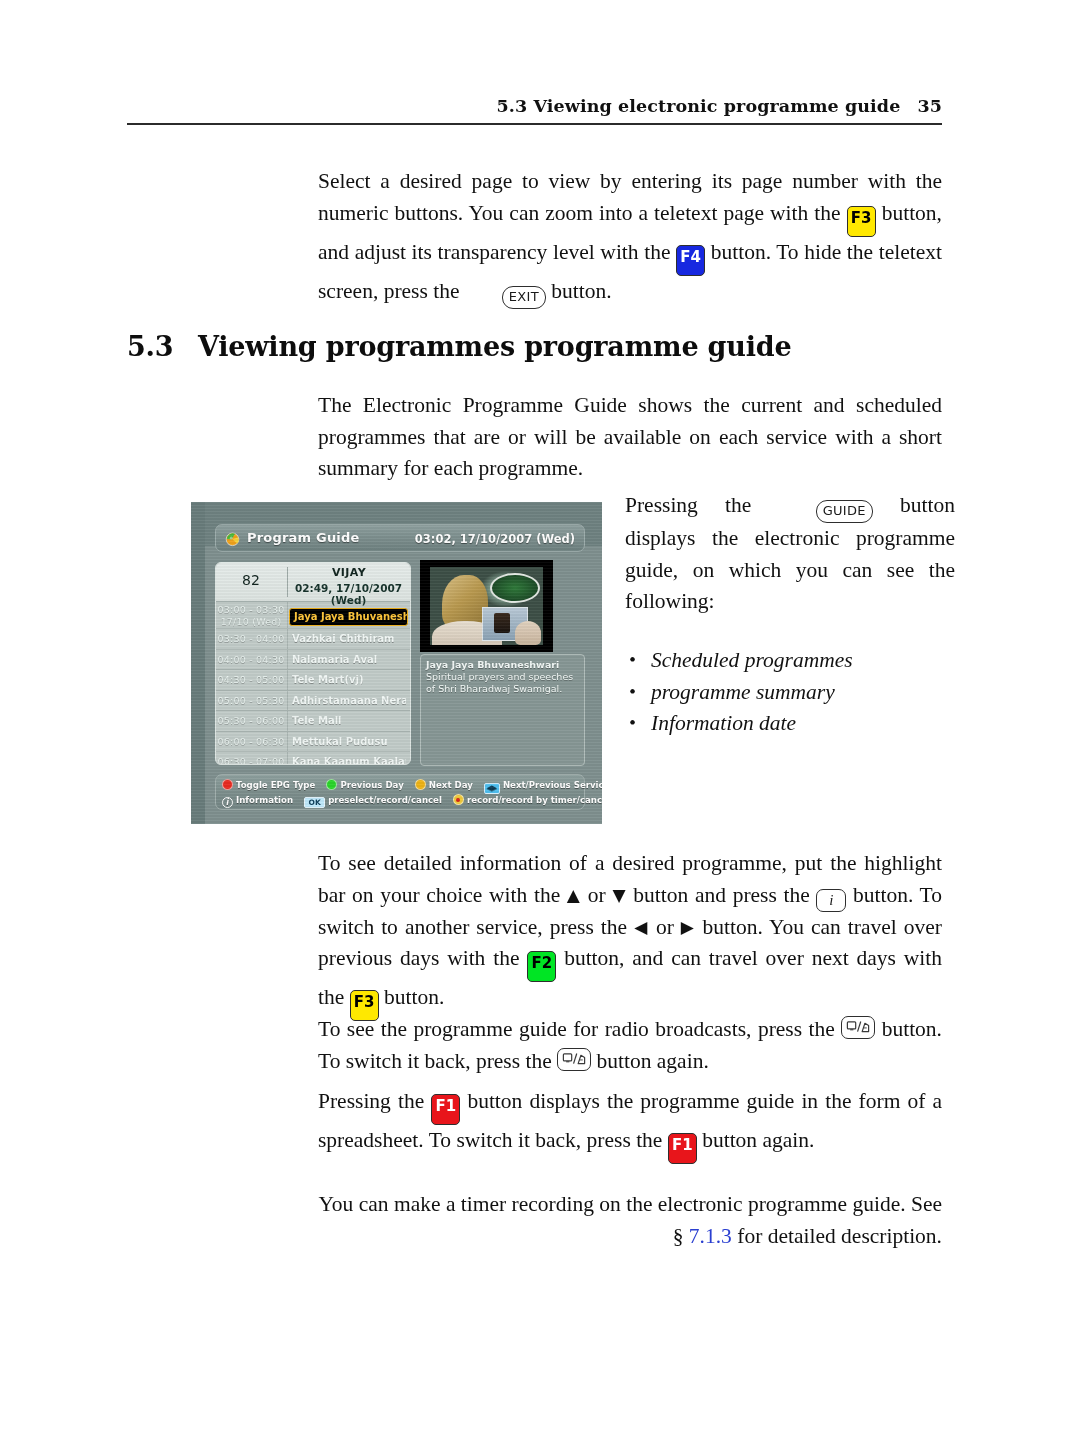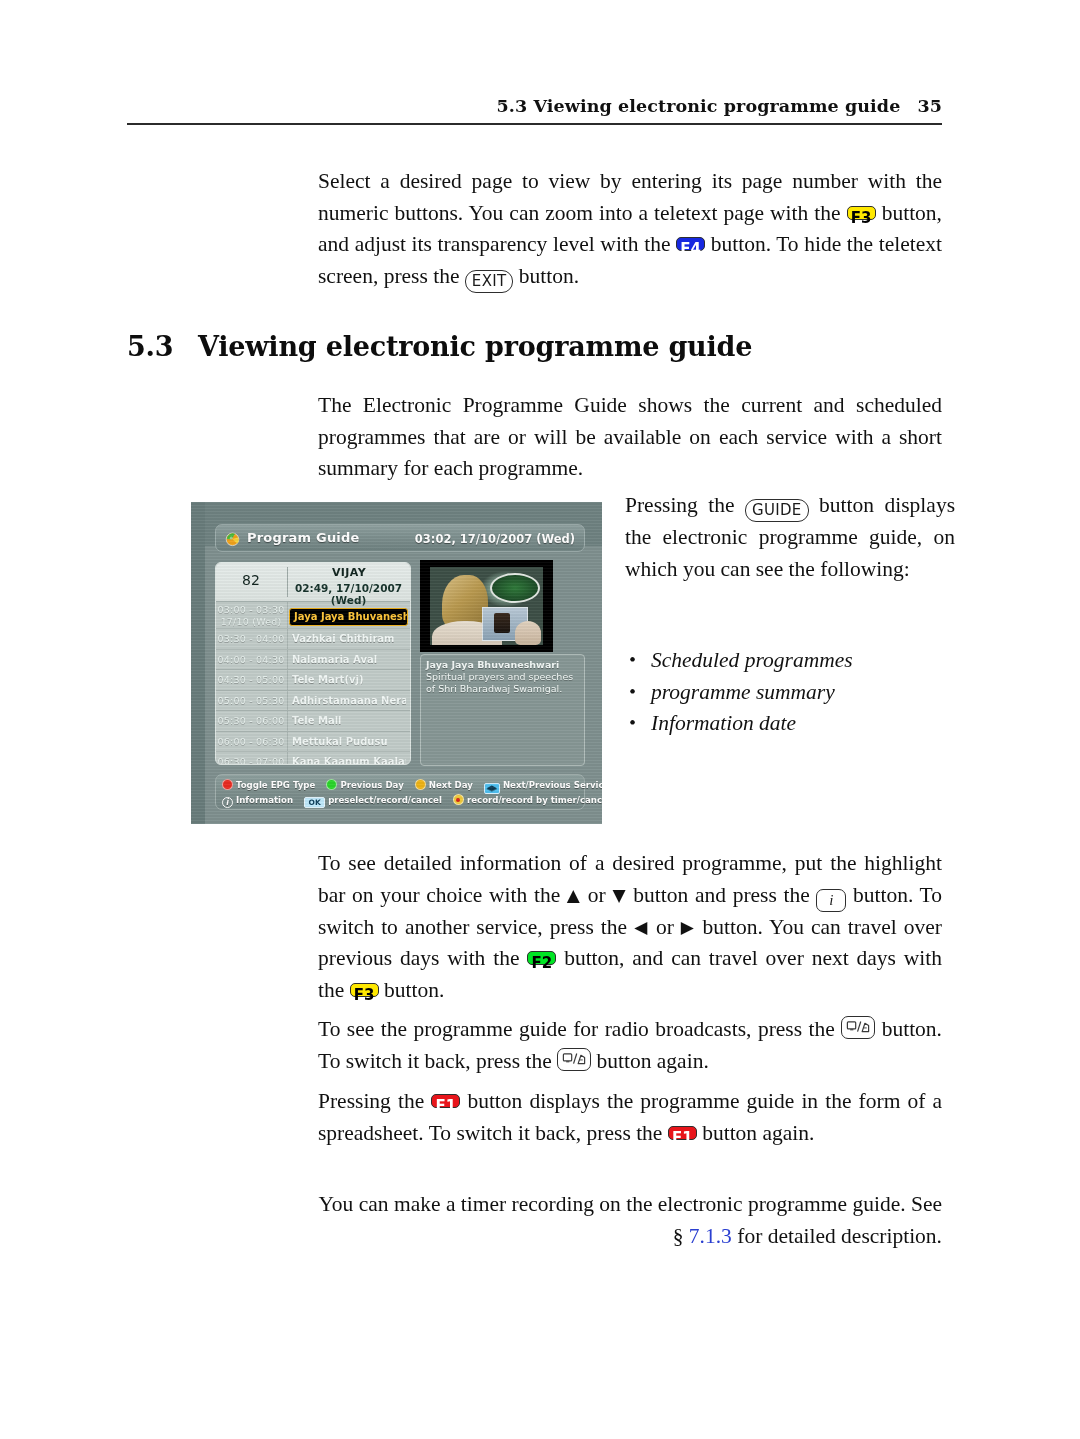--- a/index.html
+++ b/index.html
@@ -78,39 +78,40 @@
     border: 1.6px solid #2e2e2e;
     border-radius: 5px;
     font-family: "DejaVu Sans", "Liberation Sans", sans-serif;
     font-weight: bold;
     line-height: 1;
     text-align: center;
     box-sizing: border-box;
   }
   .key.fkey {
     width: 29px;
-    height: 14px;
+    height: 31px;
     font-size: 15px;
     padding-top: 4px;
     border-radius: 5px;
   }
   .key.f3 { background: #ffe800; color: #000; }
   .key.f4 { background: #1728e0; color: #fff; }
   .key.f2 { background: #00e524; color: #000; }
   .key.f1 { background: #e8151b; color: #fff; }
 
   .key.wide {
     height: 23px;
     padding: 3px 6px 0 6px;
-    font-size: 15px;
+    font-size: 13px;
     border-radius: 11px;
     background: #fff;
     color: #1a1a1a;
     font-weight: normal;
     letter-spacing: 0.3px;
+    margin-left: 37px;
   }
   .key.infokey {
     width: 30px;
     height: 23px;
     padding-top: 3px;
     border-radius: 7px;
     background: #fff;
     color: #1a1a1a;
     font-family: "Liberation Serif", serif;
     font-style: italic;
@@ -527,21 +528,21 @@
 <div class="page-header">
   <span class="hdr-title">5.3 Viewing electronic programme guide</span><span class="hdr-page">35</span>
 </div>
 <div class="header-rule"></div>
 
 <div class="body-col" style="top:166px;">
   <p class="para"><span>Select a desired page to view by entering its page number with the numeric buttons. You can zoom into a teletext page with the </span><span class="key fkey f3">F3</span><span> button, and adjust its transparency level with the </span><span class="key fkey f4">F4</span><span> button. To hide the teletext screen, press the </span><span class="key wide">EXIT</span><span> button.</span></p>
 </div>
 
 <div class="section-head">
-  <span class="sec-num">5.3</span><span>Viewing electronic programme guide</span>
+  <span class="sec-num">5.3</span><span>Viewing programmes programme guide</span>
 </div>
 
 <div class="body-col" style="top:390px;">
   <p class="para">The Electronic Programme Guide shows the current and scheduled programmes that are or will be available on each service with a short summary for each programme.</p>
 </div>
 
 <div class="epg-shot">
   <div class="bg-strip"></div>
   <div class="bg-dark-left"></div>
 

